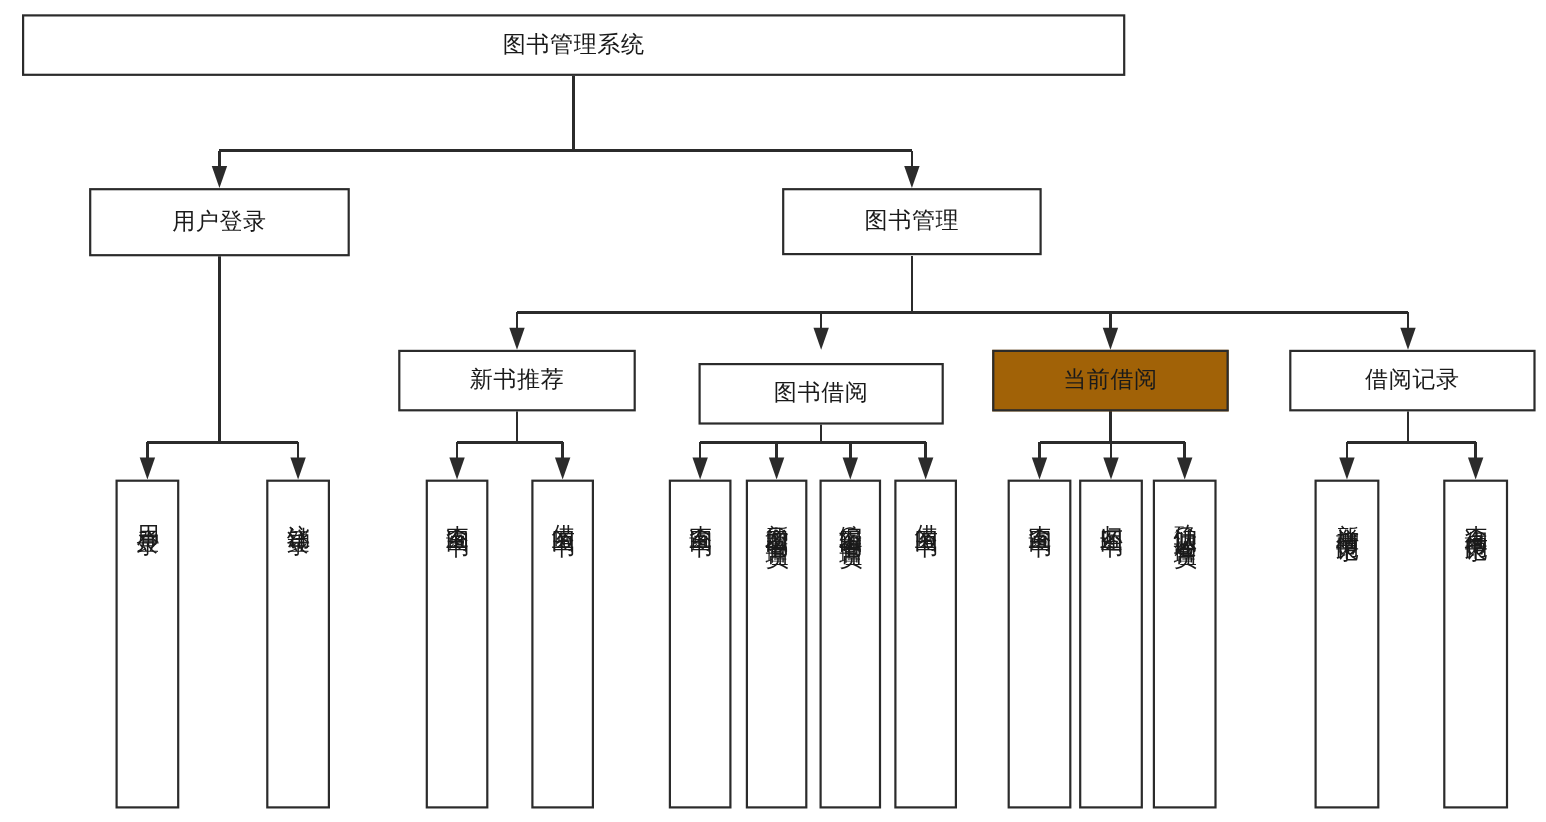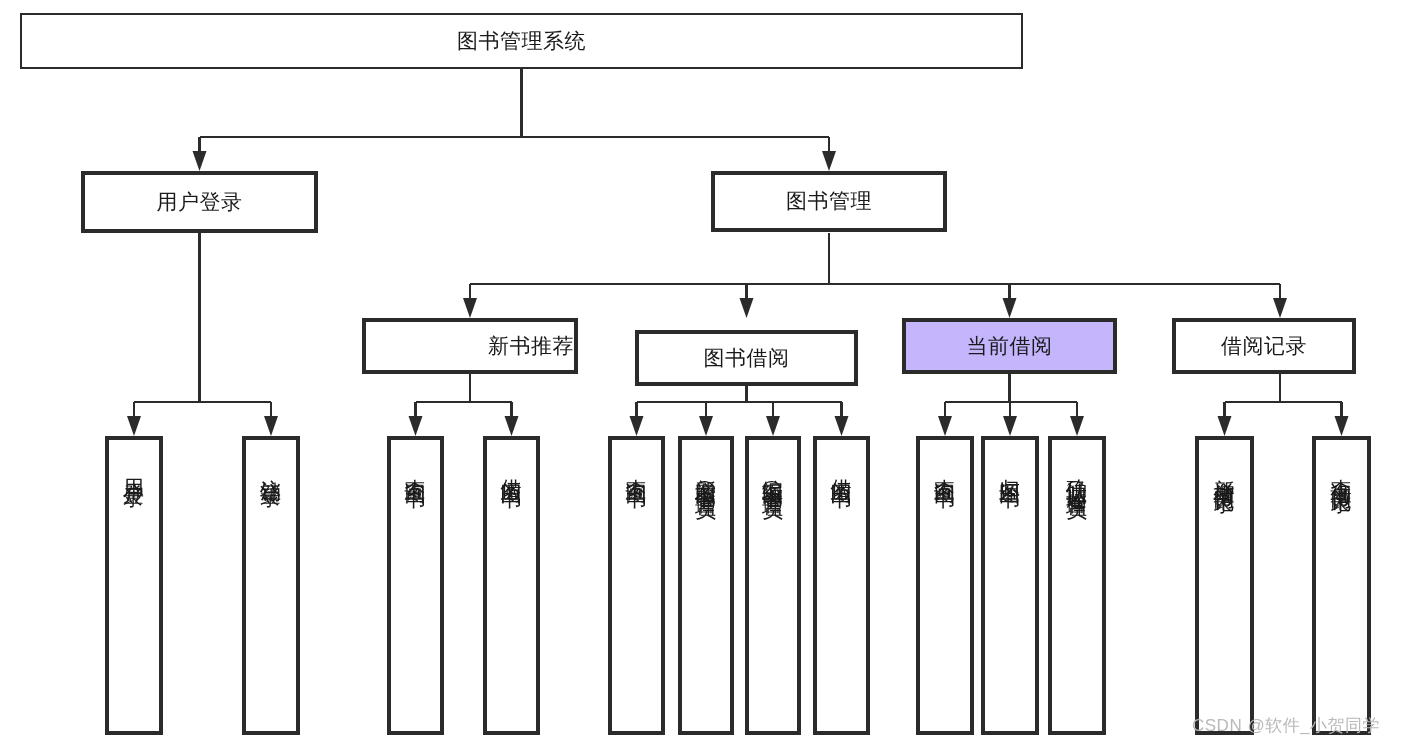--- a/index.html
+++ b/index.html
@@ -22,21 +22,21 @@
     left: 0;
     top: 0;
     width: 1405px;
     height: 747px;
     pointer-events: none;
   }
   .node {
     position: absolute;
     box-sizing: border-box;
     background: #ffffff;
-    border: 4px solid #0ea5e9;
+    border: 2px solid #0ea5e9;
     display: flex;
     align-items: center;
     justify-content: center;
     overflow: hidden;
   }
   .node.root { border-width: 2px; }
   .node-label {
     color: #1a1a1a;
     font-size: 21px;
     line-height: 1.25;
@@ -126,30 +126,30 @@
   <div id="nodes-layer">
       <div class="node root" style="left: 20px; top: 13px; width: 1003px; height: 56px; border-color: rgb(43, 43, 43); background: rgb(255, 255, 255);">
         <div class="node-label" style="color: rgb(26, 26, 26);">图书管理系统</div>
       </div>
       <div class="node branch" style="left: 81px; top: 171px; width: 237px; height: 62px; border-color: rgb(43, 43, 43); background: rgb(255, 255, 255);">
         <div class="node-label" style="color: rgb(26, 26, 26);">用户登录</div>
       </div>
       <div class="node branch" style="left: 711px; top: 171px; width: 236px; height: 61px; border-color: rgb(43, 43, 43); background: rgb(255, 255, 255);">
         <div class="node-label" style="color: rgb(26, 26, 26);">图书管理</div>
       </div>
-      <div class="node branch" style="left: 362px; top: 318px; width: 216px; height: 56px; border-color: rgb(43, 43, 43); background: rgb(255, 255, 255); justify-content: flex-end;">
+      <div class="node branch" style="left: 362px; top: 318px; width: 216px; height: 56px; border-color: rgb(43, 43, 43); background: rgb(255, 255, 255);">
         <div class="node-label" style="color: rgb(26, 26, 26);">新书推荐</div>
       </div>
       <div class="node branch" style="left: 635px; top: 318px; width: 223px; height: 56px; border-color: rgb(43, 43, 43); background: rgb(255, 255, 255); margin-top: 12px;">
         <div class="node-label" style="color: rgb(26, 26, 26);">图书借阅</div>
       </div>
-      <div class="node branch" style="left: 902px; top: 318px; width: 215px; height: 56px; border-color: rgb(43, 43, 43); background: #c4b5fd;">
+      <div class="node branch" style="left: 902px; top: 318px; width: 215px; height: 56px; border-color: rgb(43, 43, 43); background: #a16207;">
         <div class="node-label" style="color: rgb(26, 26, 26);">当前借阅</div>
       </div>
-      <div class="node branch" style="left: 1172px; top: 318px; width: 184px; height: 56px; border-color: rgb(43, 43, 43); background: rgb(255, 255, 255);">
+      <div class="node branch" style="left: 1172px; top: 318px; width: 224px; height: 56px; border-color: rgb(43, 43, 43); background: rgb(255, 255, 255);">
         <div class="node-label" style="color: rgb(26, 26, 26);">借阅记录</div>
       </div>
       <div class="node leaf" style="left: 105px; top: 436px; width: 58px; height: 299px; border-color: rgb(43, 43, 43); background: rgb(255, 255, 255);">
         <div class="node-label" style="color: rgb(26, 26, 26);">用户登录</div>
       </div>
       <div class="node leaf" style="left: 242px; top: 436px; width: 58px; height: 299px; border-color: rgb(43, 43, 43); background: rgb(255, 255, 255);">
         <div class="node-label" style="color: rgb(26, 26, 26);">注销登录</div>
       </div>
       <div class="node leaf" style="left: 387px; top: 436px; width: 57px; height: 299px; border-color: rgb(43, 43, 43); background: rgb(255, 255, 255);">
         <div class="node-label" style="color: rgb(26, 26, 26);">查询图书</div>
@@ -178,14 +178,13 @@
       <div class="node leaf" style="left: 1048px; top: 436px; width: 58px; height: 299px; border-color: rgb(43, 43, 43); background: rgb(255, 255, 255);">
         <div class="node-label" style="color: rgb(26, 26, 26);">确认归还（管理员）</div>
       </div>
       <div class="node leaf" style="left: 1195px; top: 436px; width: 59px; height: 299px; border-color: rgb(43, 43, 43); background: rgb(255, 255, 255);">
         <div class="node-label" style="color: rgb(26, 26, 26);">新增借阅记录</div>
       </div>
       <div class="node leaf" style="left: 1312px; top: 436px; width: 59px; height: 299px; border-color: rgb(43, 43, 43); background: rgb(255, 255, 255);">
         <div class="node-label" style="color: rgb(26, 26, 26);">查询借阅记录</div>
       </div>
     </div>
-  <div class="watermark" style="left: 1192px; top: 714px; color: rgb(185, 185, 185);">CSDN @软件_小贺同学</div>
 </div>
 
 </body></html>

